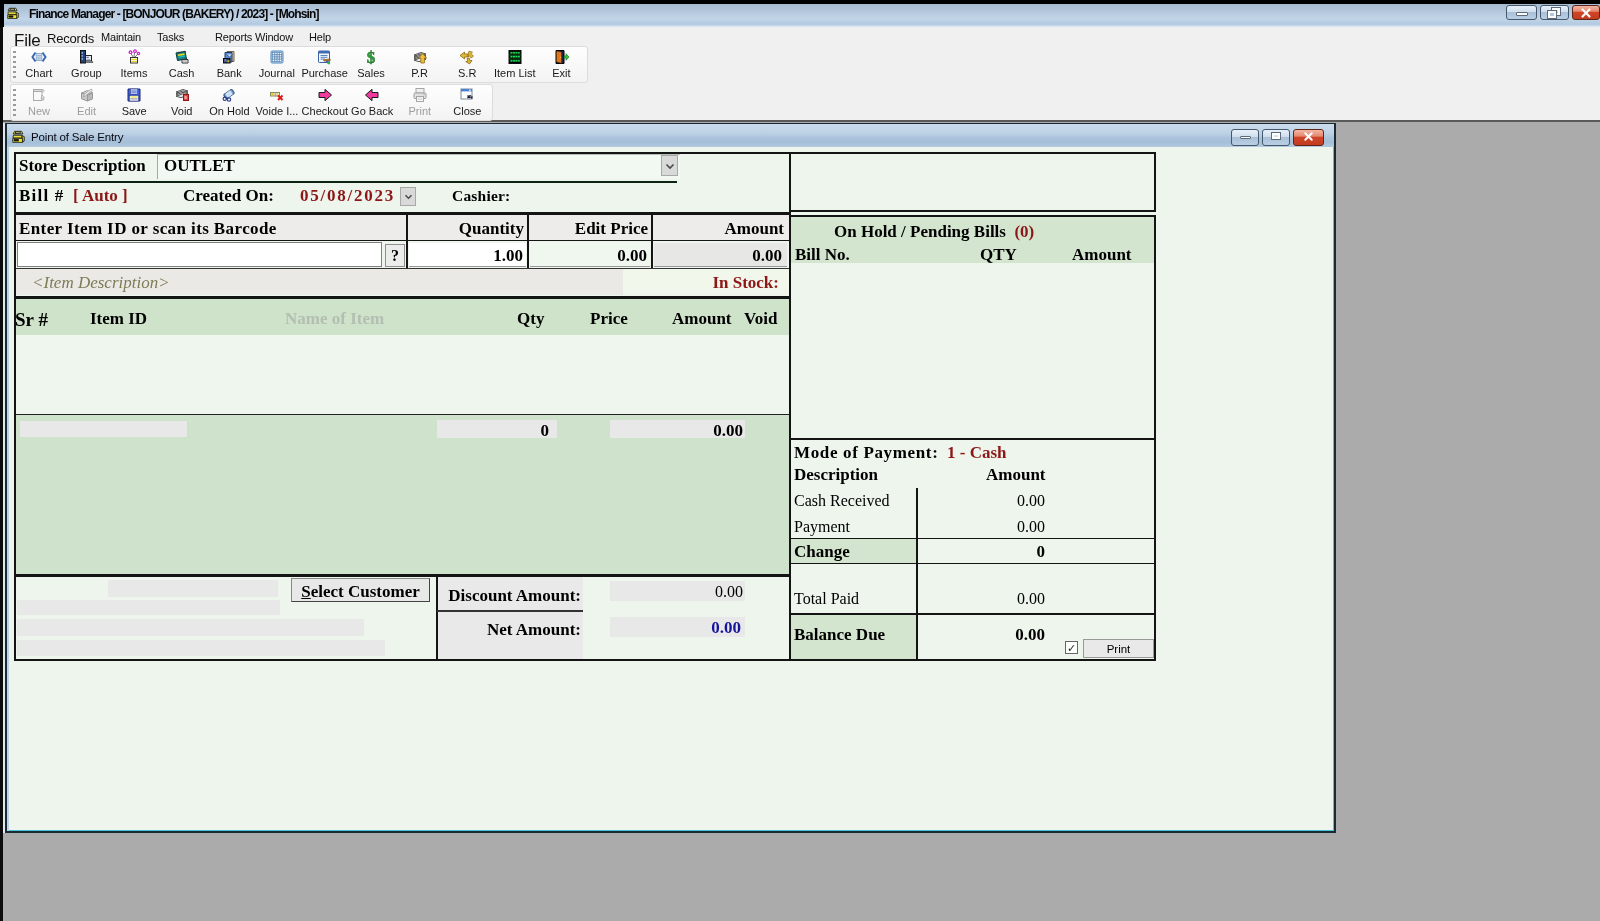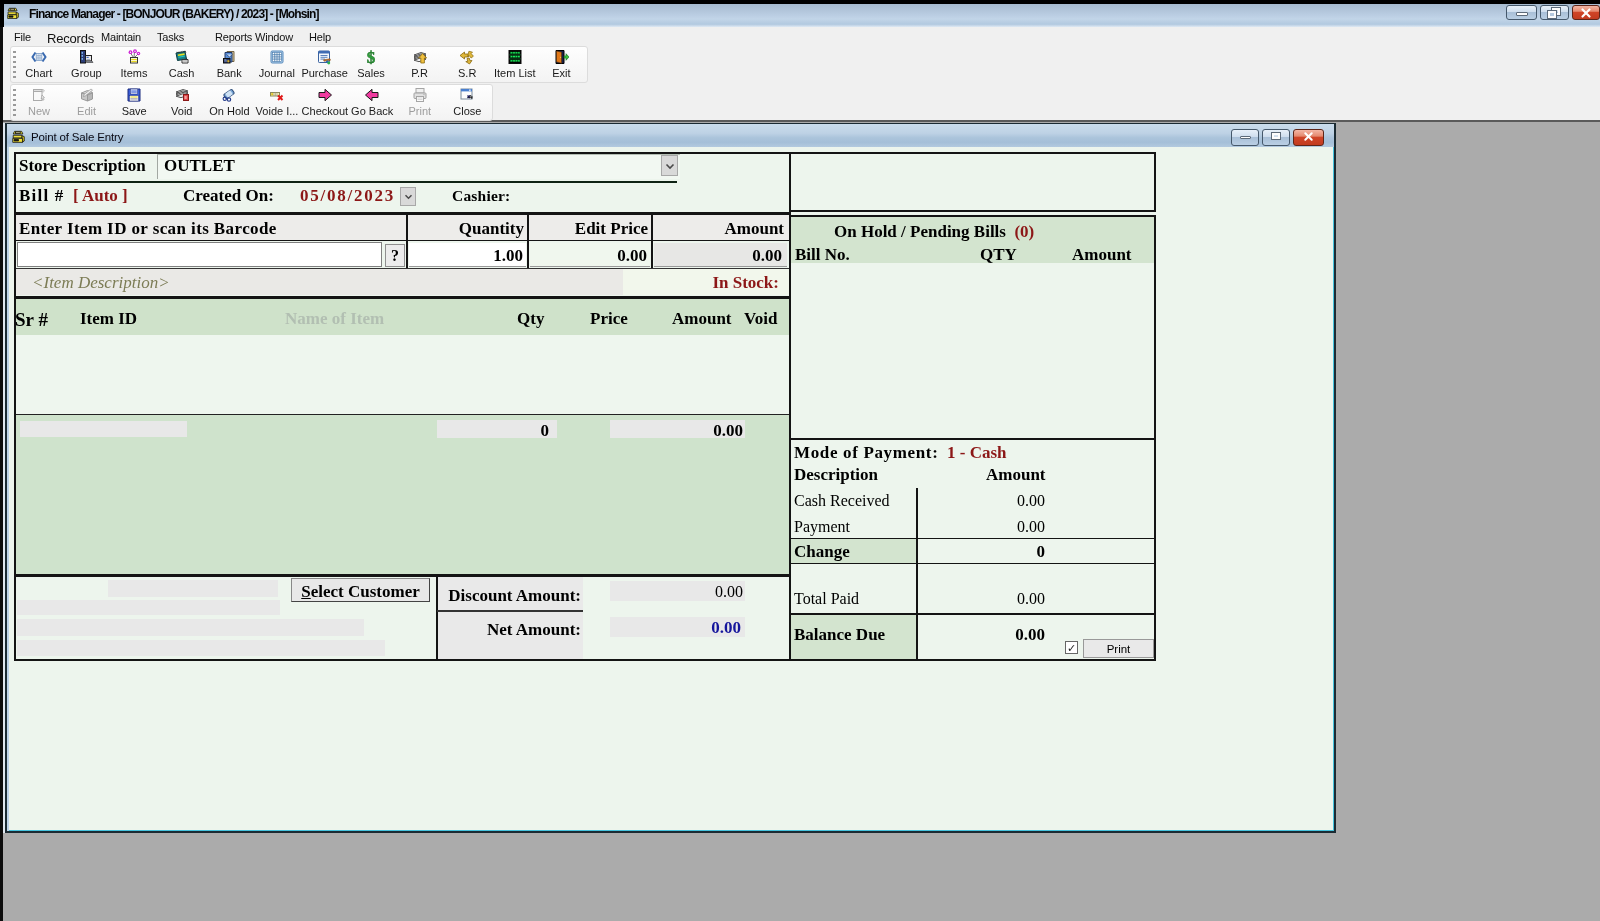--- a/index.html
+++ b/index.html
@@ -45,21 +45,21 @@
   <div style="position:absolute;left:11px;top:2px;width:8px;height:7px;border:2px solid #fdfdfd;outline:1px solid #5c6a79;"></div>
   <div style="position:absolute;left:7px;top:5px;width:8px;height:7px;border:2px solid #fdfdfd;outline:1px solid #5c6a79;background:#b6cadf;"></div>
 </div>
 <div class="wbtn close" style="left:1572px;width:28px;">
     <svg width="12" height="12" viewBox="0 0 12 12" style="margin:1px auto 0;display:block;">
       <path d="M2.5 2.5 L9.5 9.5 M9.5 2.5 L2.5 9.5" stroke="#ffffff" stroke-width="2.2" stroke-linecap="round"></path>
     </svg>
   </div>
 
 <div class="a" style="left:0;top:27px;width:1600px;height:19px;background:#f0f0f0;"></div>
-<div class="a" style="left:14px;top:31px;font-size:11px;letter-spacing:-0.2px;color:#111;">File</div>
+<div class="a" style="left:14px;top:31px;font-size:17px;letter-spacing:-0.2px;color:#111;">File</div>
 <div class="a" style="left:47px;top:31px;font-size:13px;letter-spacing:-0.2px;color:#111;">Records</div>
 <div class="a" style="left:101px;top:31px;font-size:11px;letter-spacing:-0.2px;color:#111;">Maintain</div>
 <div class="a" style="left:157px;top:31px;font-size:11px;letter-spacing:-0.2px;color:#111;">Tasks</div>
 <div class="a" style="left:202px;top:31px;font-size:11px;letter-spacing:-0.2px;color:#111;padding-left:13px;">Reports</div>
 <div class="a" style="left:255px;top:31px;font-size:11px;letter-spacing:-0.2px;color:#111;">Window</div>
 <div class="a" style="left:309px;top:31px;font-size:11px;letter-spacing:-0.2px;color:#111;">Help</div>
 
 <div class="a" style="left:0;top:46px;width:1600px;height:75px;background:#f0f0f0;"></div>
 <div class="a" style="left:0;top:120px;width:1600px;height:2px;background:#5a5a5a;"></div>
 
@@ -431,21 +431,21 @@
 <div class="a" style="left:16px;top:268px;width:773px;height:1px;background:#333;"></div>
 
 <div class="a" style="left:16px;top:269px;width:607px;height:26px;background:#eae9e6;"></div>
 <div class="a" style="left:623px;top:269px;width:166px;height:26px;background:#f2f7ec;"></div>
 <div class="a" style="left:32px;top:273px;font-size:17px;font-style:italic;color:#7c7c55;">&lt;Item Description&gt;</div>
 <div class="a b red" style="left:623px;top:273px;width:156px;font-size:17px;text-align:right;">In Stock:</div>
 <div class="a" style="left:16px;top:296px;width:773px;height:2.5px;background:#141414;"></div>
 
 <div class="a" style="left:16px;top:299px;width:773px;height:36px;background:#cfe2ca;"></div>
 <div class="a b" style="left:15px;top:309px;font-size:19px;color:#000;">Sr #</div>
-<div class="a b" style="left:80px;top:309px;font-size:17px;color:#000;">Item ID</div>
+<div class="a b" style="left:90px;top:309px;font-size:17px;color:#000;">Item ID</div>
 <div class="a b" style="left:285px;top:309px;font-size:17px;color:#b2bfb2;">Name of Item</div>
 <div class="a b" style="left:517px;top:309px;font-size:17px;color:#000;">Qty</div>
 <div class="a b" style="left:590px;top:309px;font-size:17px;color:#000;">Price</div>
 <div class="a b" style="left:672px;top:309px;font-size:17px;color:#000;">Amount</div>
 <div class="a b" style="left:744px;top:309px;font-size:17px;color:#000;">Void</div>
 
 <div class="a" style="left:16px;top:335px;width:773px;height:79px;background:#eef6ee;"></div>
 <div class="a" style="left:16px;top:414px;width:773px;height:2px;background:#222;"></div>
 
 <div class="a" style="left:16px;top:415px;width:773px;height:159px;background:#cfe3cc;"></div>

